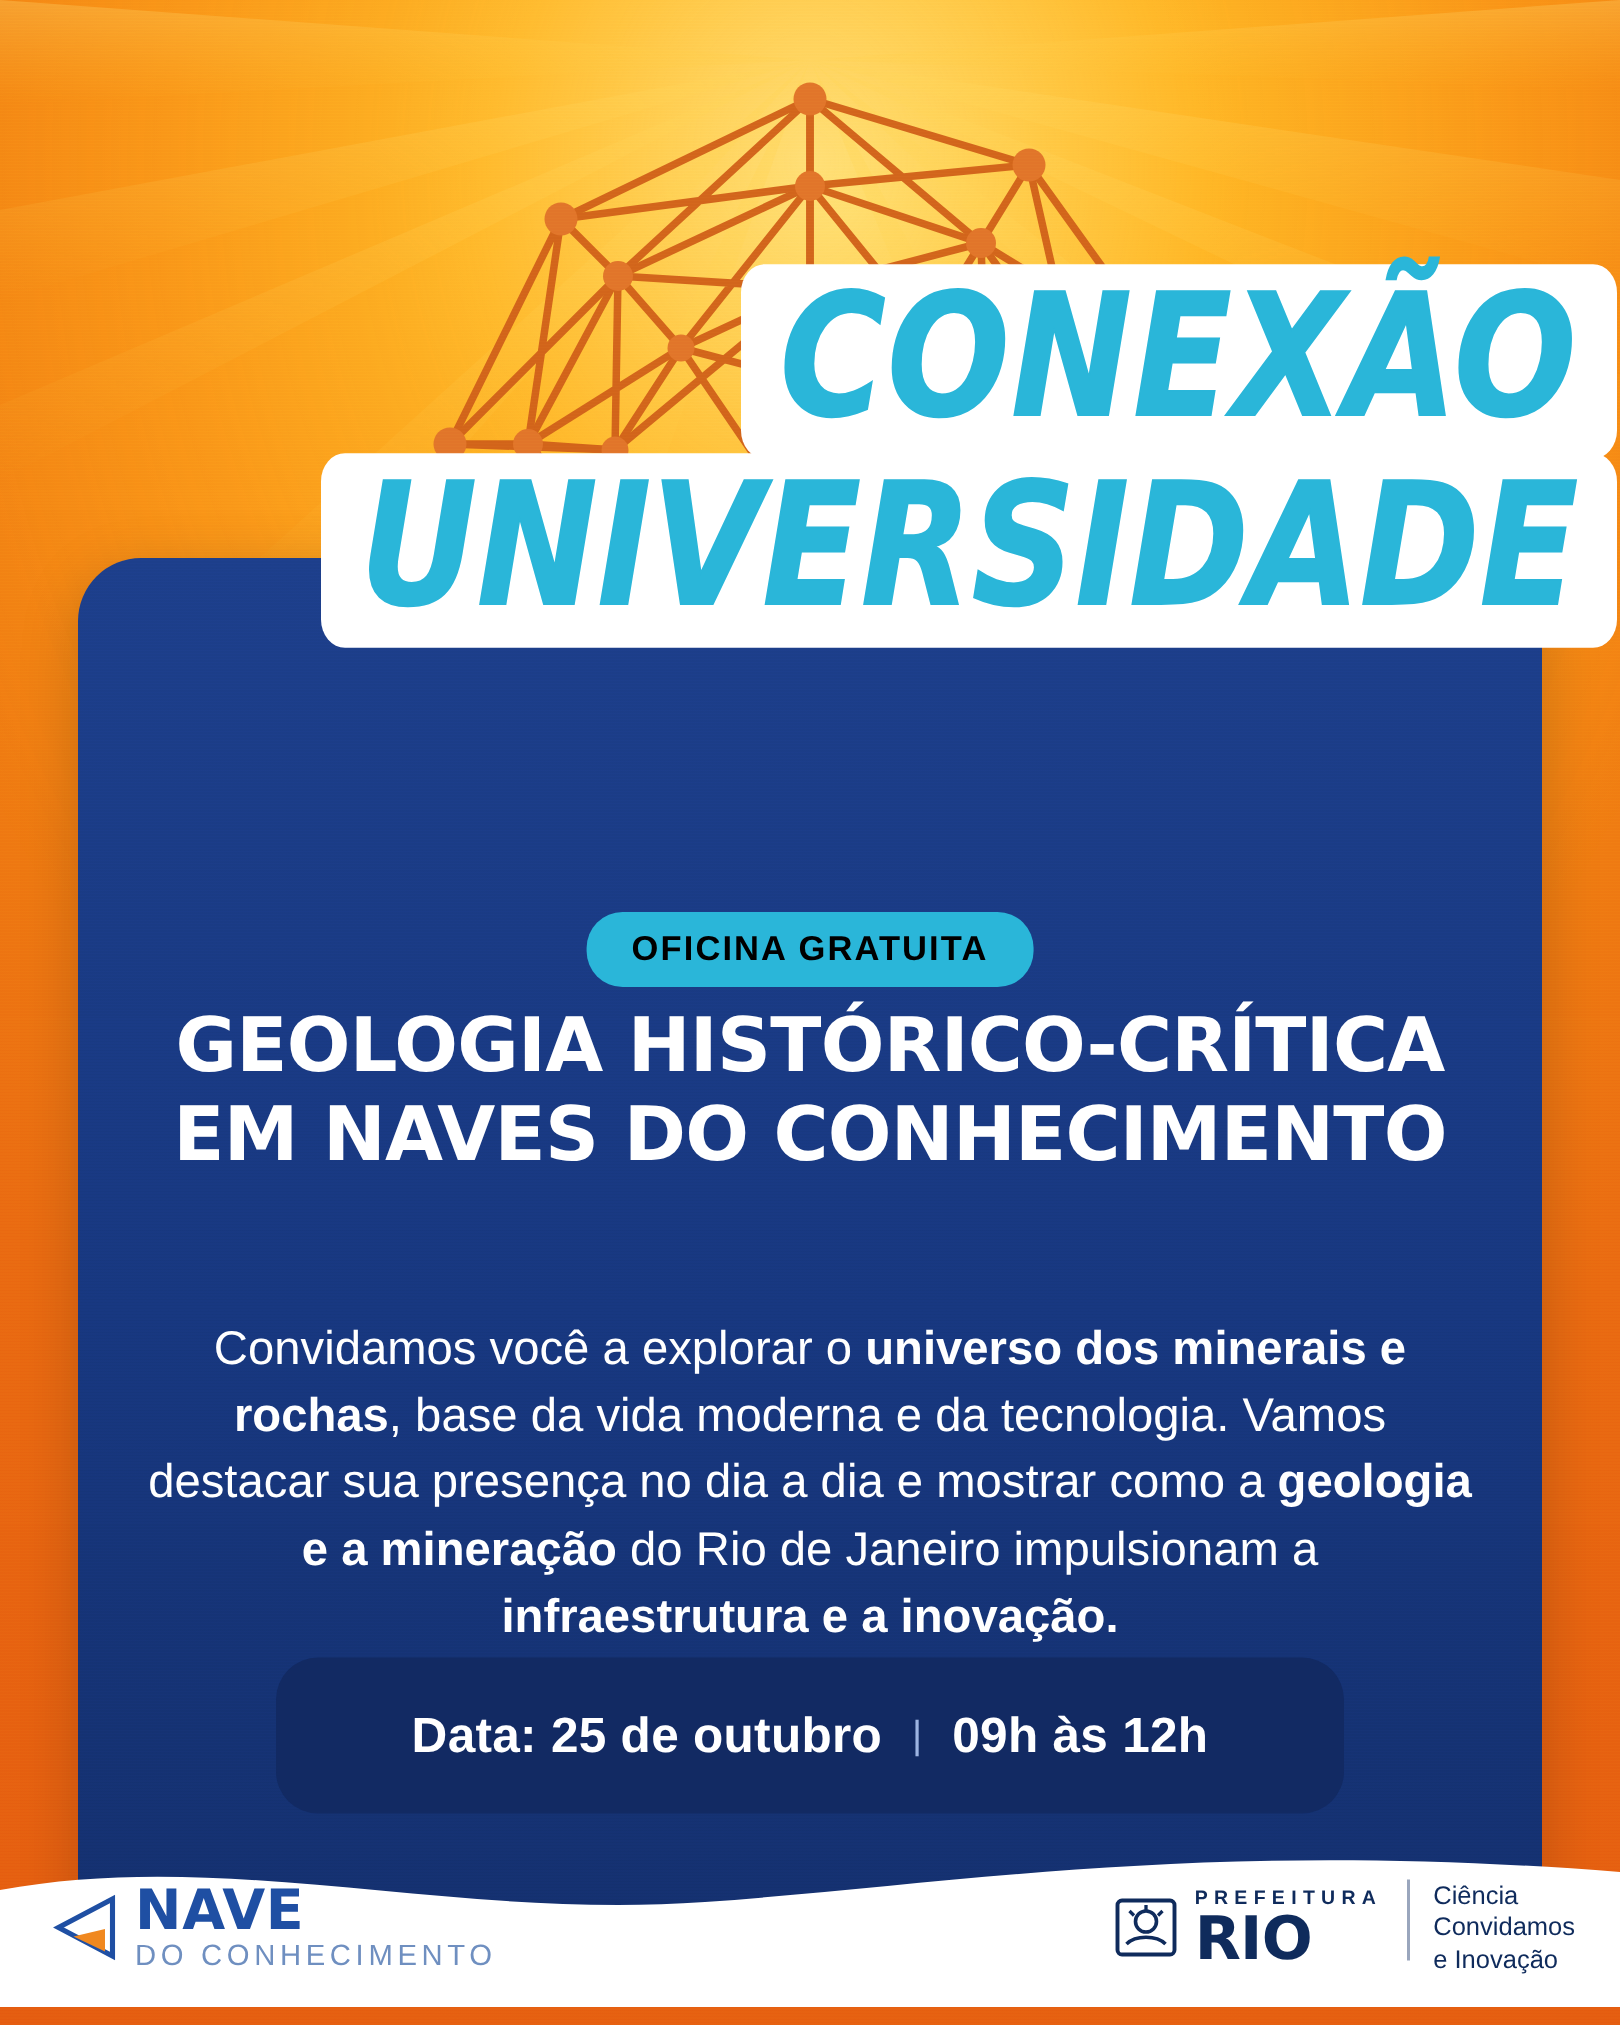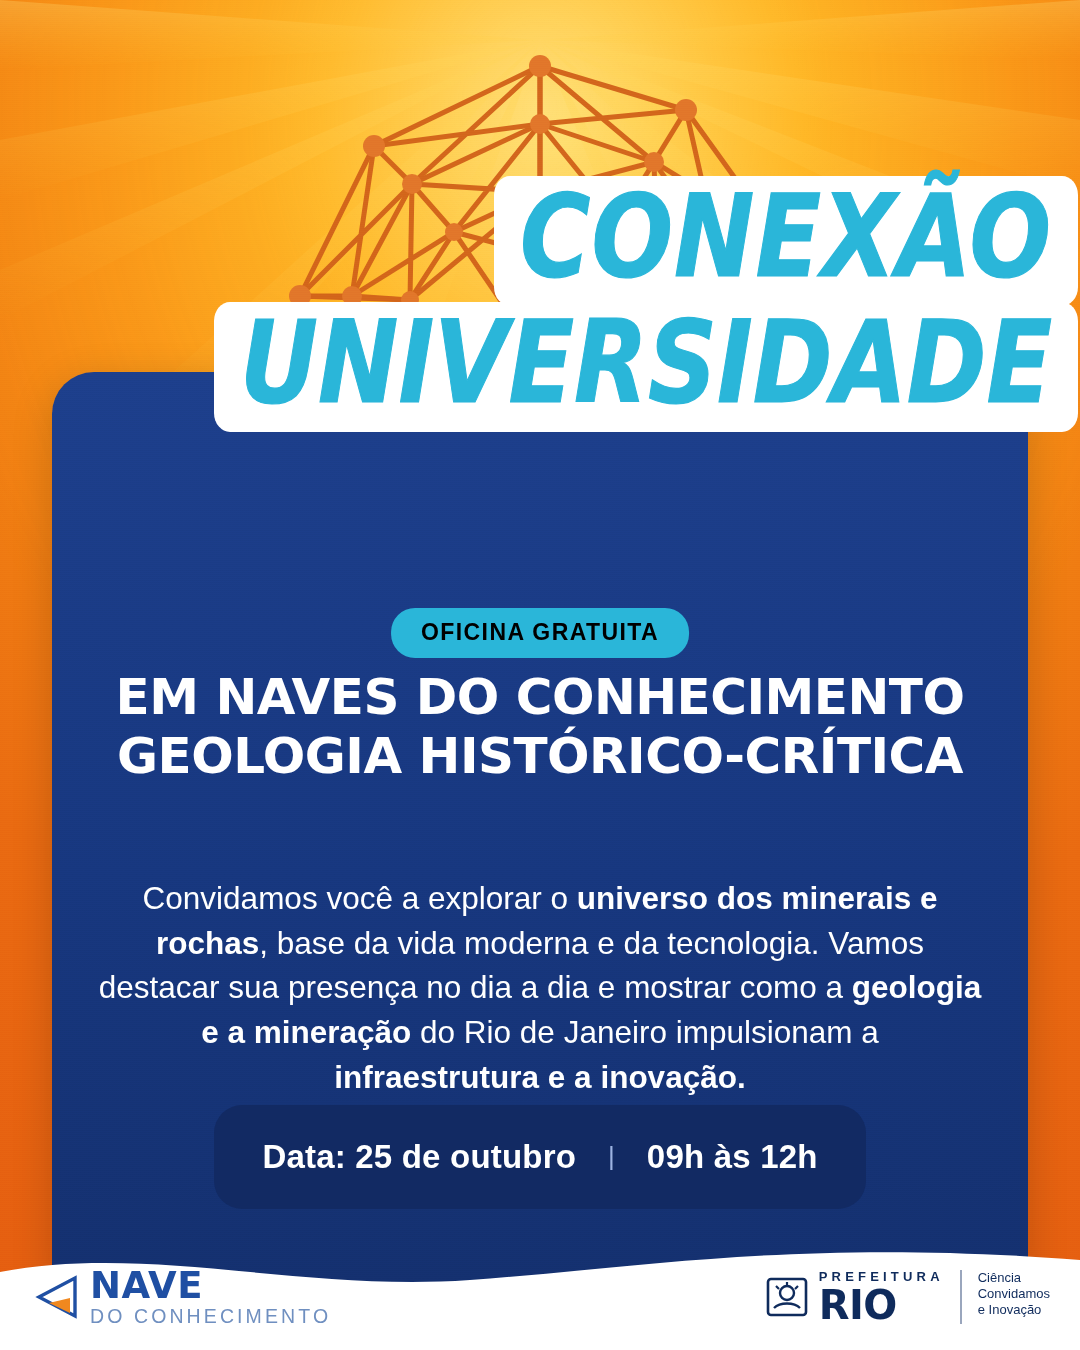--- a/index.html
+++ b/index.html
@@ -135,49 +135,49 @@
     z-index: 6;
   }
   .body-copy b { font-weight: 700; }
 
   
   .date-pill {
     position: absolute;
     left: 50%;
     transform: translateX(-50%);
     top: 1105px;
-    width: 652px;
+    width: 712px;
     height: 104px;
     background: #122a63;
     border-radius: 28px;
     display: flex;
     align-items: center;
     justify-content: center;
-    gap: 32px;
+    gap: 20px;
     z-index: 6;
   }
   .date-pill .txt {
     color: #ffffff;
     font-weight: 700;
     font-size: 33px;
     letter-spacing: .2px;
   }
   .date-pill .sep {
     color: #9db4e2;
     font-size: 26px;
     font-weight: 400;
     transform: translateY(-1px);
   }
 
   
   .footer {
     position: absolute;
     left: 0;
     right: 0;
-    bottom: 0;
+    bottom: 12px;
     height: 112px;
     z-index: 8;
   }
   .footer .wave {
     position: absolute;
     left: 0; right: 0; bottom: 0;
     width: 1080px; height: 112px;
   }
 
   .footer-content {
@@ -223,21 +223,21 @@
   }
   .pref-words .p2 {
     font-family: "DejaVu Sans", sans-serif;
     font-size: 40px;
     font-weight: 700;
     color: #0f2b5c;
     letter-spacing: -.5px;
   }
   .pref-div { width: 2px; height: 54px; background: #9aa6bd; }
   .pref-right {
-    font-size: 13px;
+    font-size: 17px;
     line-height: 1.26;
     color: #0f2b5c;
     font-weight: 400;
   }
 </style>
 </head>
 <body>
 
 <div id="poster">
 
@@ -322,22 +322,22 @@
 
   <div class="title-wrap">
     <div class="title-line l1">CONEXÃO</div>
     <br>
     <div class="title-line l2">UNIVERSIDADE</div>
   </div>
 
   <div class="badge">OFICINA GRATUITA</div>
 
   <div class="headline">
+    <div>GEOLOGIA HISTÓRICO-CRÍTICA</div>
     <div>EM NAVES DO CONHECIMENTO</div>
-    <div>GEOLOGIA HISTÓRICO-CRÍTICA</div>
   </div>
 
   <div class="body-copy">
     <span>Convidamos você a explorar o </span><b>universo dos minerais e rochas</b><span>, base da vida moderna e da tecnologia. Vamos destacar sua presença no dia a dia e mostrar como a </span><b>geologia e a mineração</b><span> do Rio de Janeiro impulsionam a </span><b>infraestrutura e a inovação.</b>
   </div>
 
   <div class="date-pill">
     <span class="txt">Data: 25 de outubro</span>
     <span class="sep">|</span>
     <span class="txt">09h às 12h</span>

